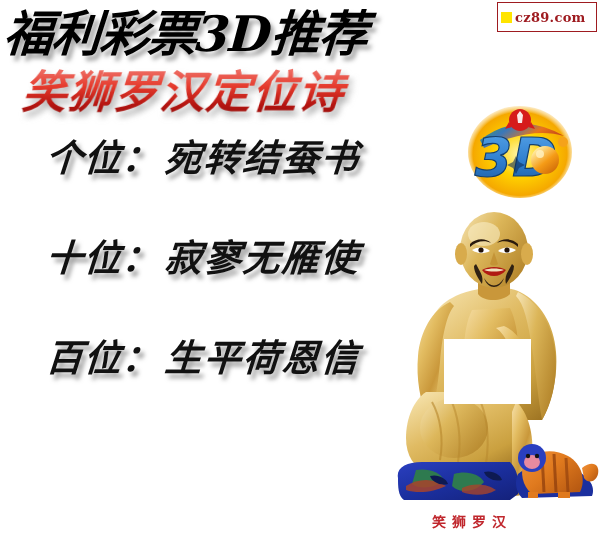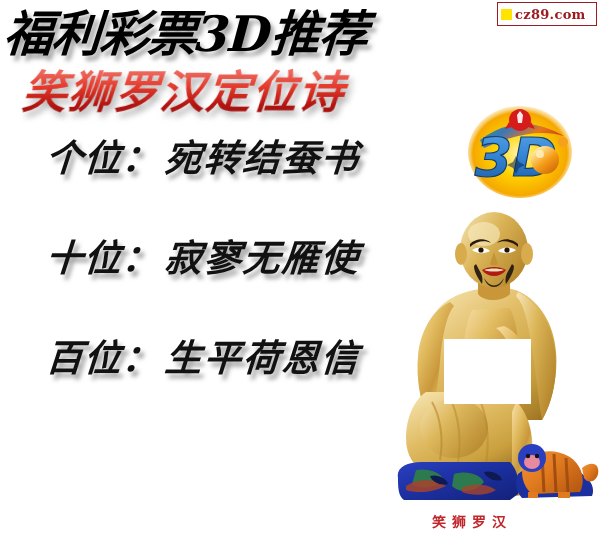--- a/index.html
+++ b/index.html
@@ -18,21 +18,21 @@
     background: #ffffff;
     overflow: hidden;
   }
 
   
   .site-logo {
     position: absolute;
     top: 2px;
     left: 497px;
     width: 100px;
-    height: 24px;
+    height: 30px;
     border: 1px solid #9e1b20;
     background: #ffffff;
     display: flex;
     align-items: center;
     padding-left: 3px;
     box-sizing: border-box;
   }
   .site-logo .swatch {
     width: 11px;
     height: 11px;

